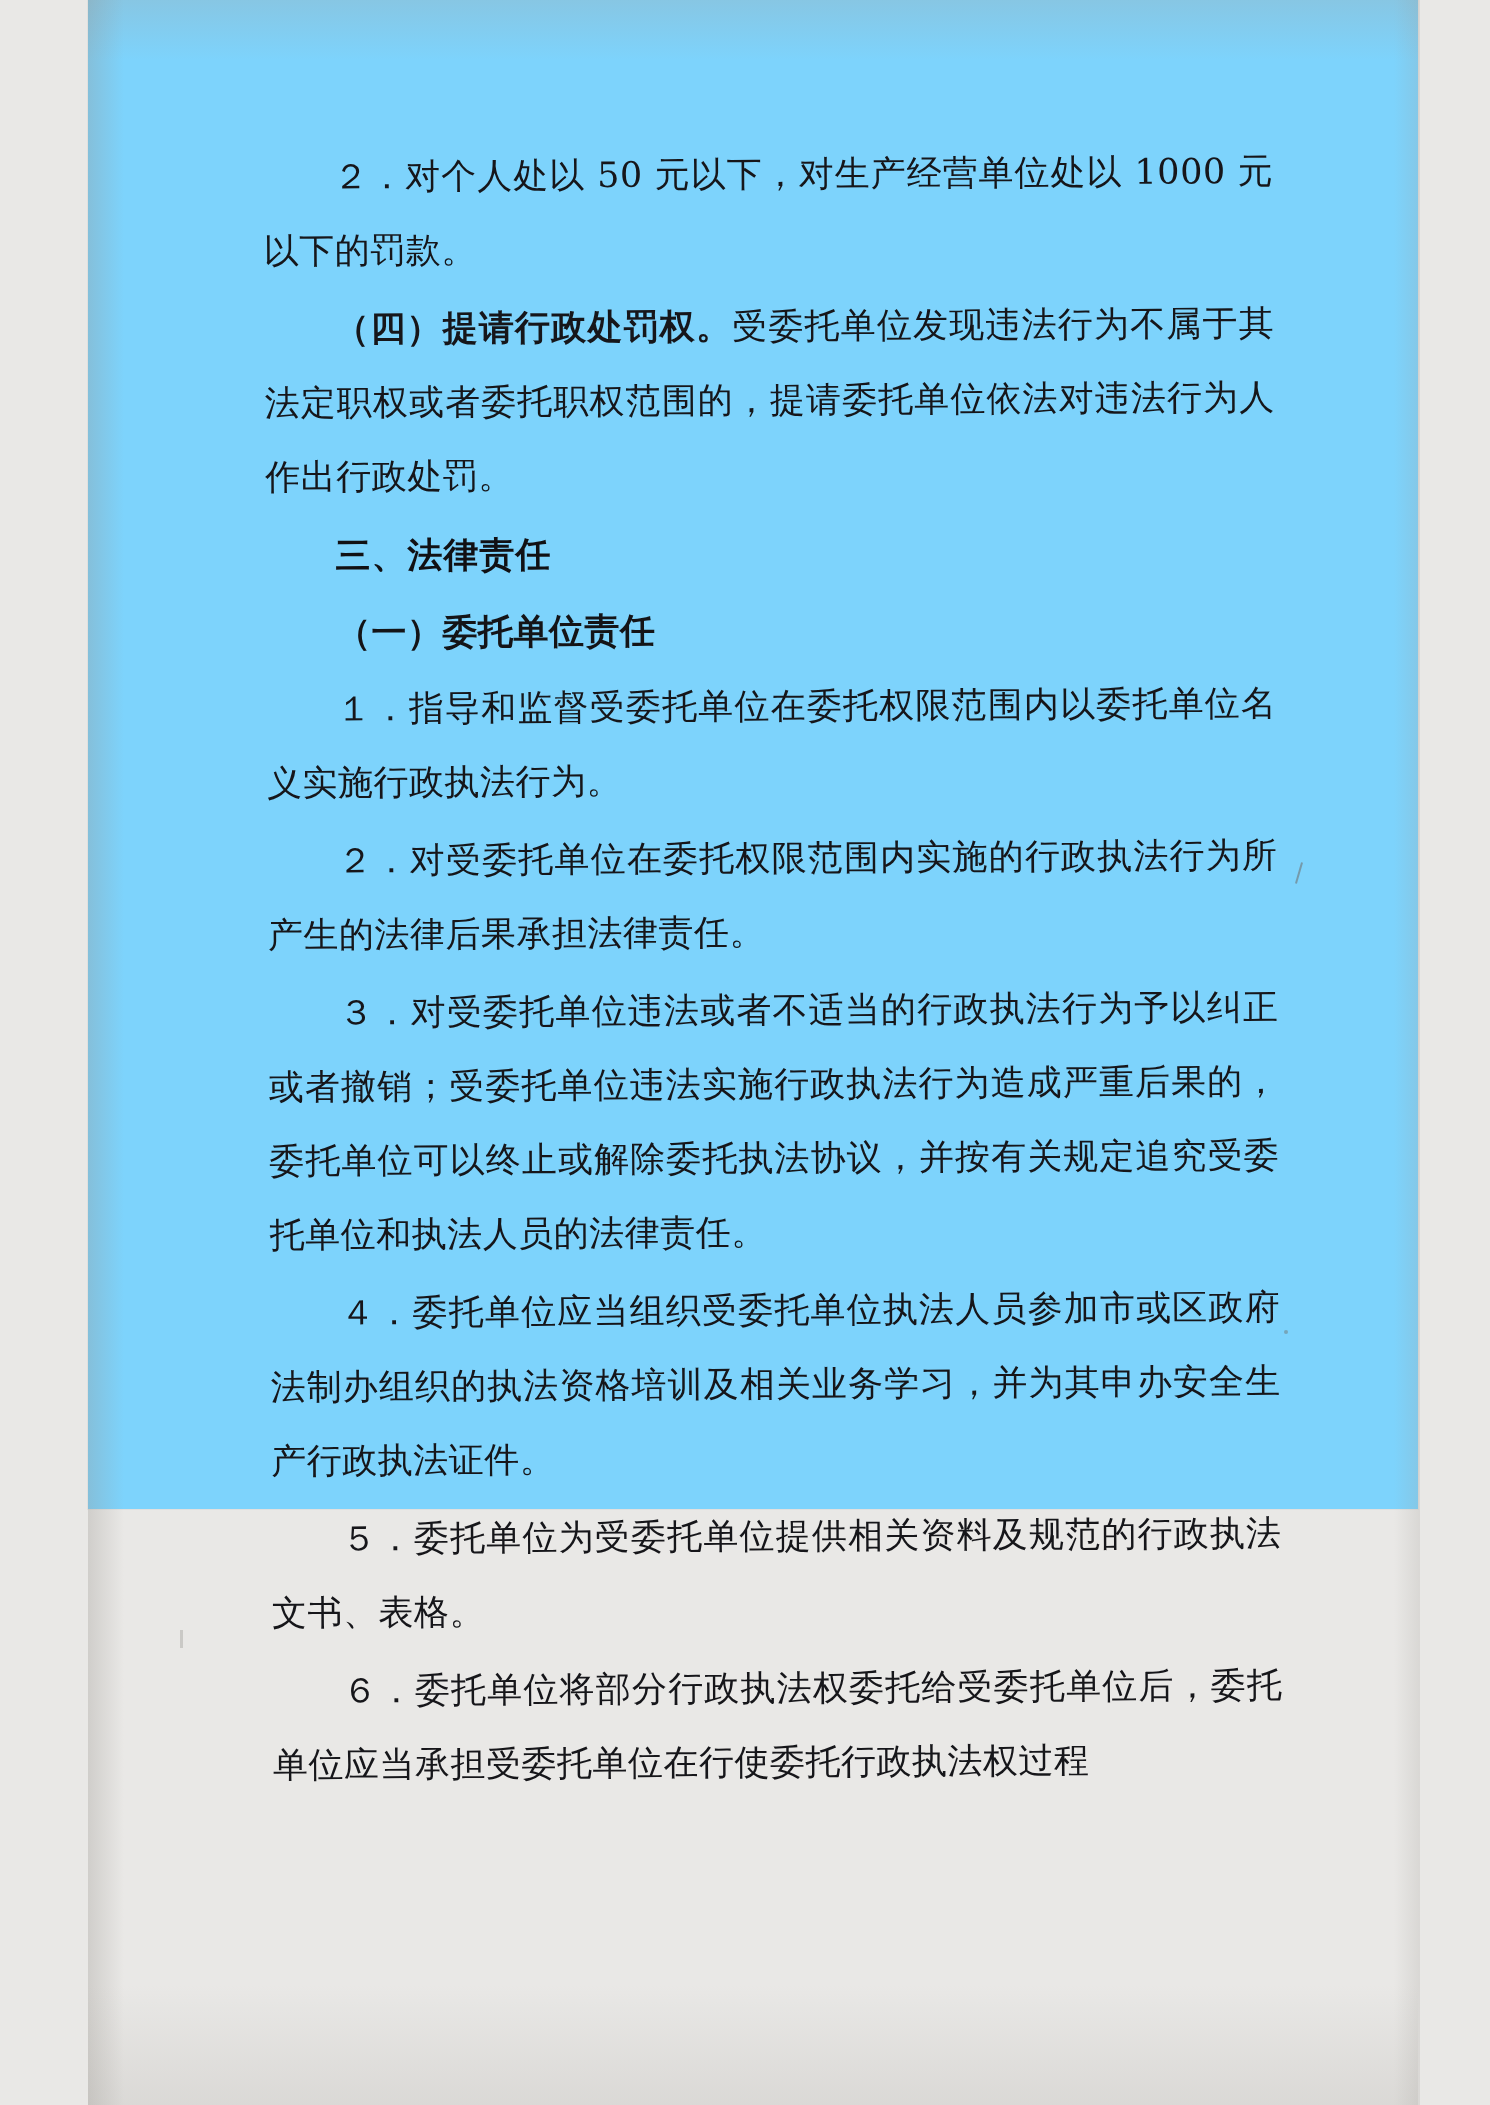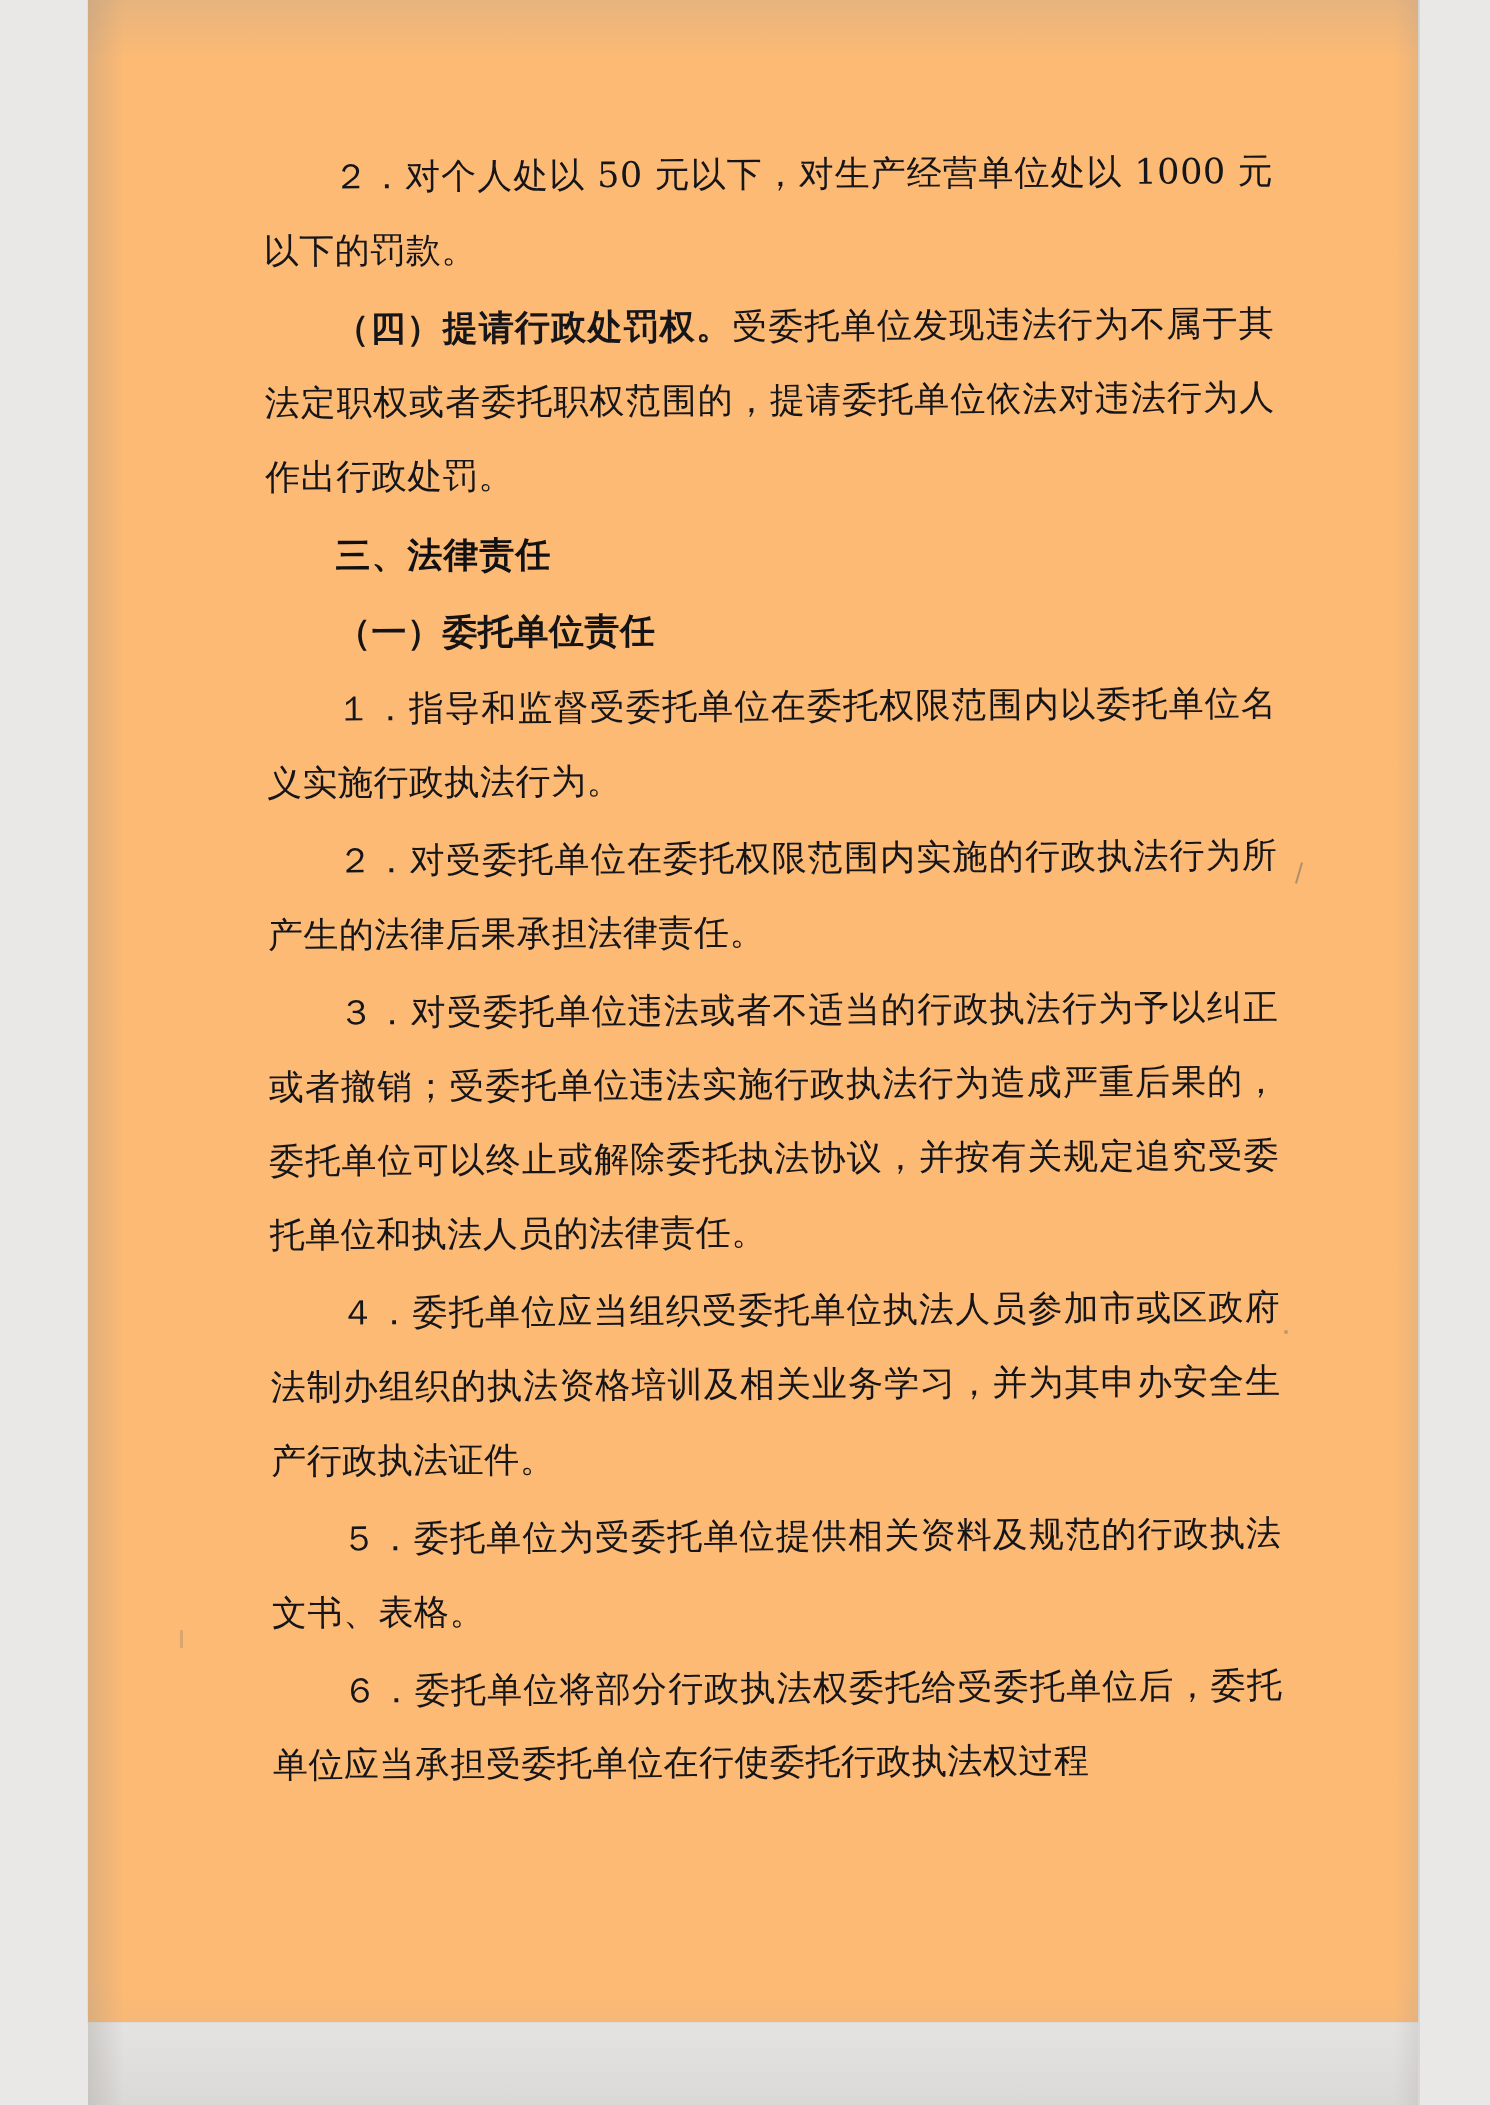--- a/index.html
+++ b/index.html
@@ -22,22 +22,22 @@
     height: 2105px;
     background: #e9e8e6;
   }
 
   
   .page {
     position: absolute;
     left: 88px;
     top: 0px;
     width: 1330px;
-    height: 2022px;
-    background: #fdba74;
+    height: 1509px;
+    background: #7dd3fc;
     box-shadow: 0 0 0 1px rgba(0,0,0,0.03);
   }
 
   
   .gutter-shade {
     position: absolute;
     left: 88px;
     top: 0;
     width: 36px;
     height: 2105px;

